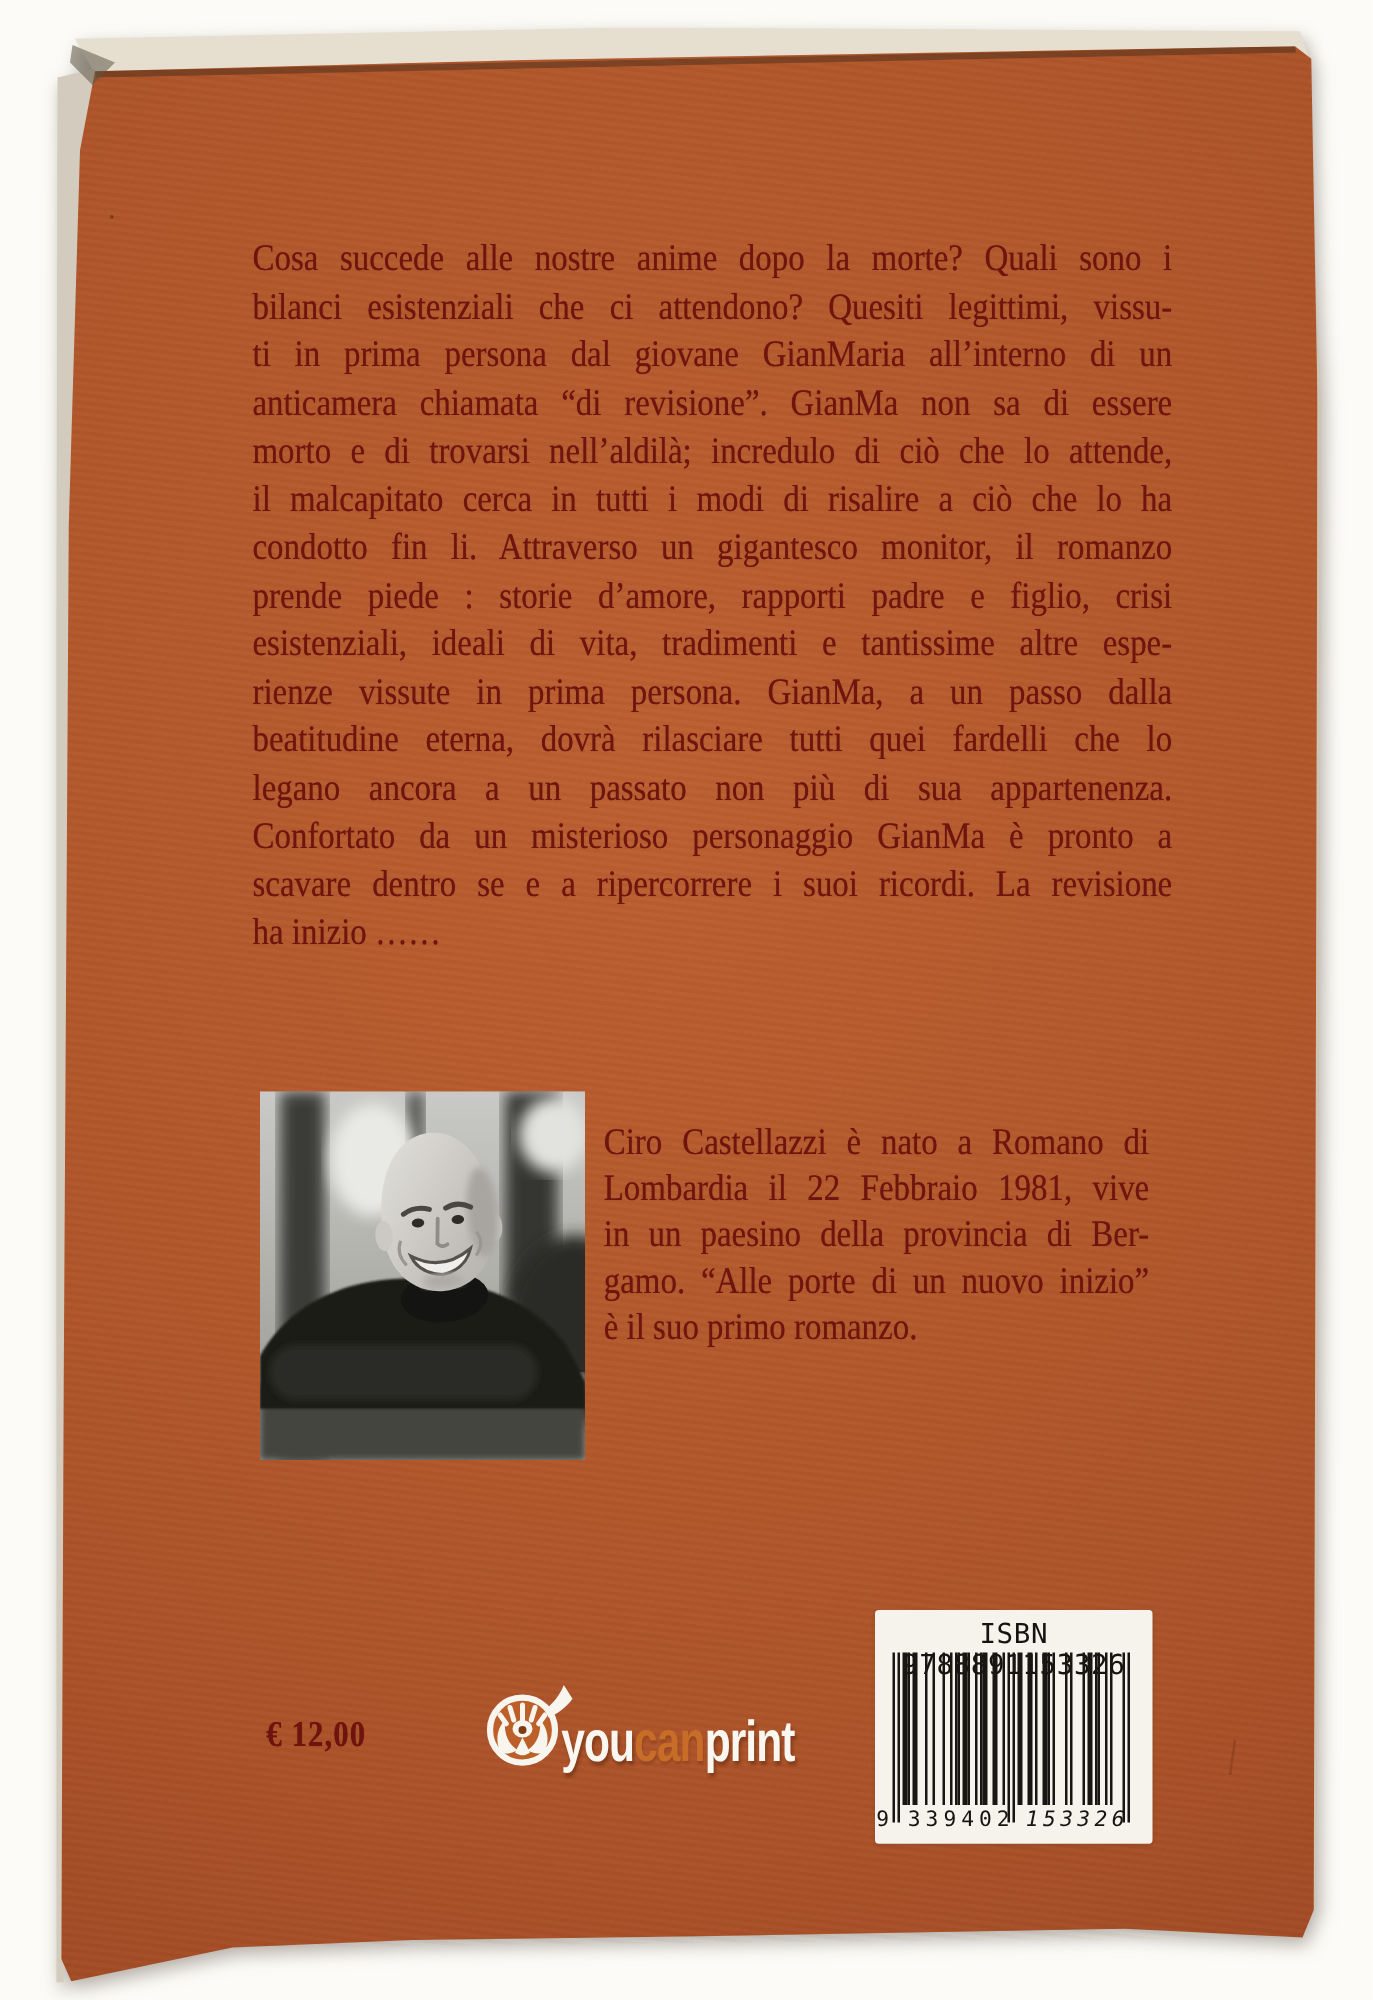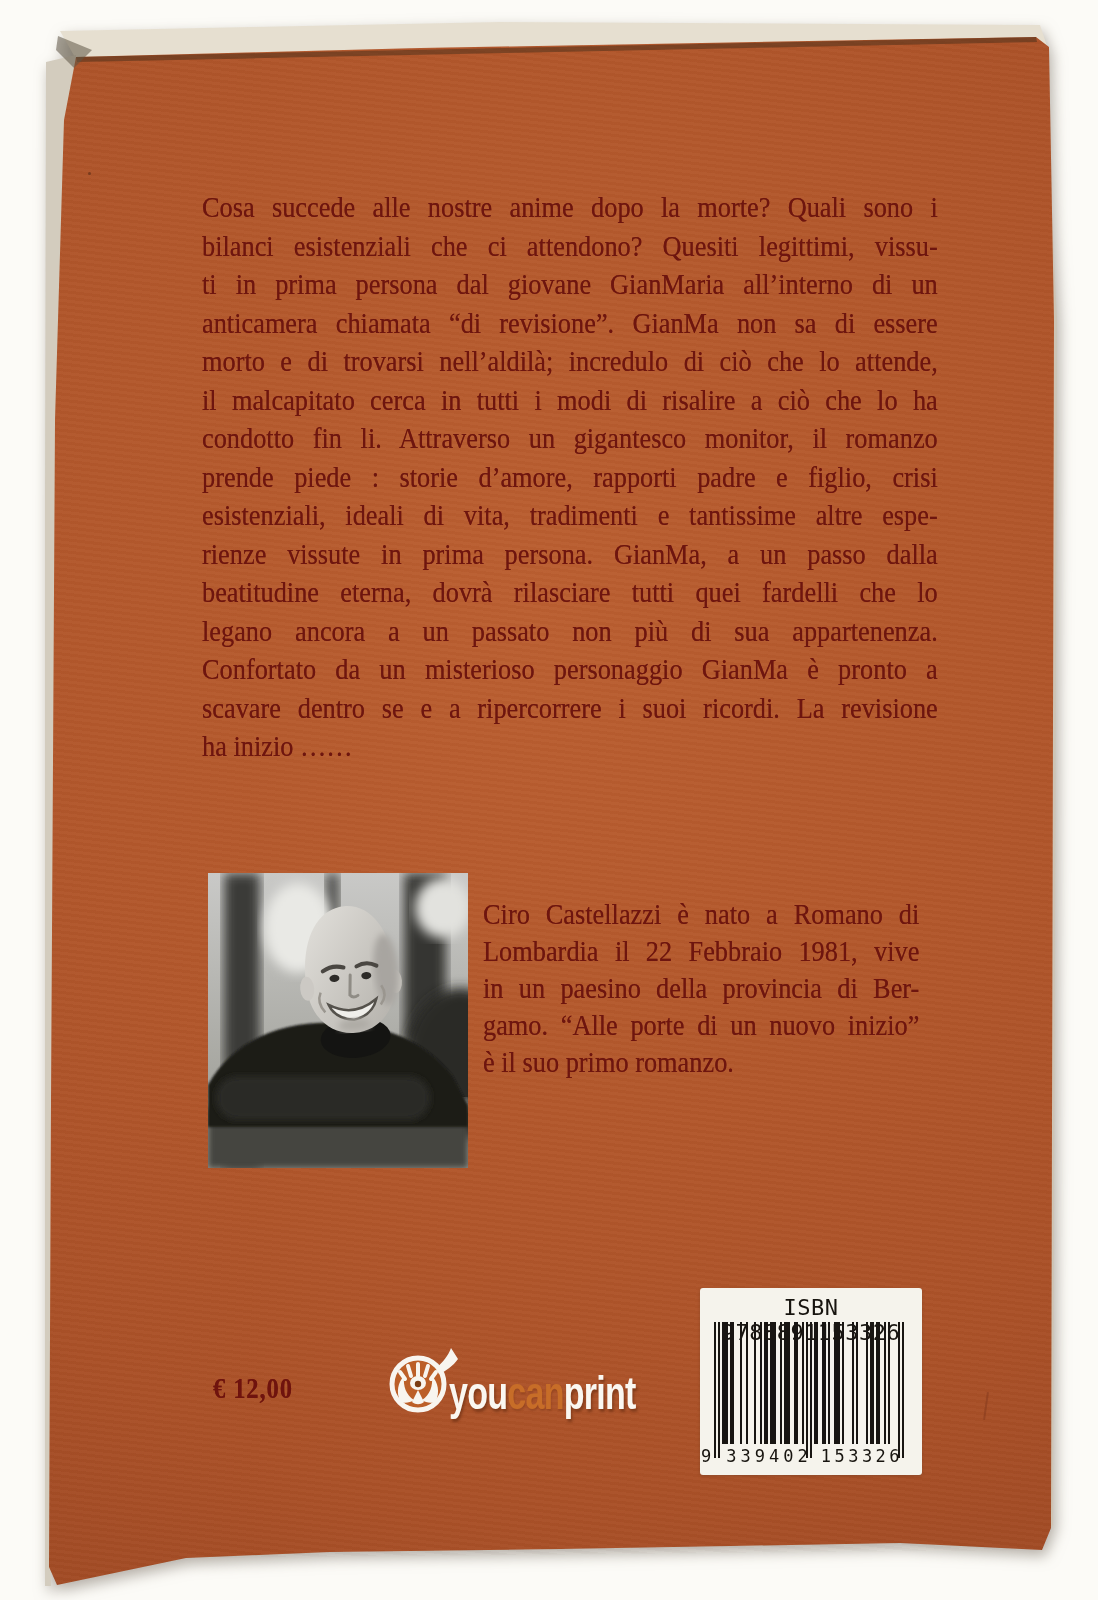--- a/index.html
+++ b/index.html
@@ -87,21 +87,21 @@
     background:#f5f3ec; border-radius:3px; box-shadow:0 1px 3px rgba(90,60,40,.35);
     font-family:"DejaVu Sans Mono", monospace; color:#17140f;
   }
   .isbn-text{ margin-top:7px; text-align:center; font-size:22px; letter-spacing:.5px; }
   .bars{ position:absolute; left:14px; top:34px; display:flex; align-items:flex-start; }
   .bars div{ flex:0 0 auto; width:2px; }
   .bars .b1{ background:#181512; }
   .digits{ position:absolute; left:0; top:158px; width:100%; display:flex; font-size:17px; }
   .digits .d-first{ margin-left:1px; }
   .digits .d-g1{ margin-left:15px; letter-spacing:4px; }
-  .digits .d-g2{ margin-left:9px; letter-spacing:3.5px; }
+  .digits .d-g2{ margin-left:9px; letter-spacing:3.5px;font-style:italic; }
 </style>
 </head>
 <body>
 
 <div class="page">
 
   <div class="book">
     <div class="layer pages-top"></div>
     <div class="layer pages-left"></div>
     <div class="layer pages-right"></div>

